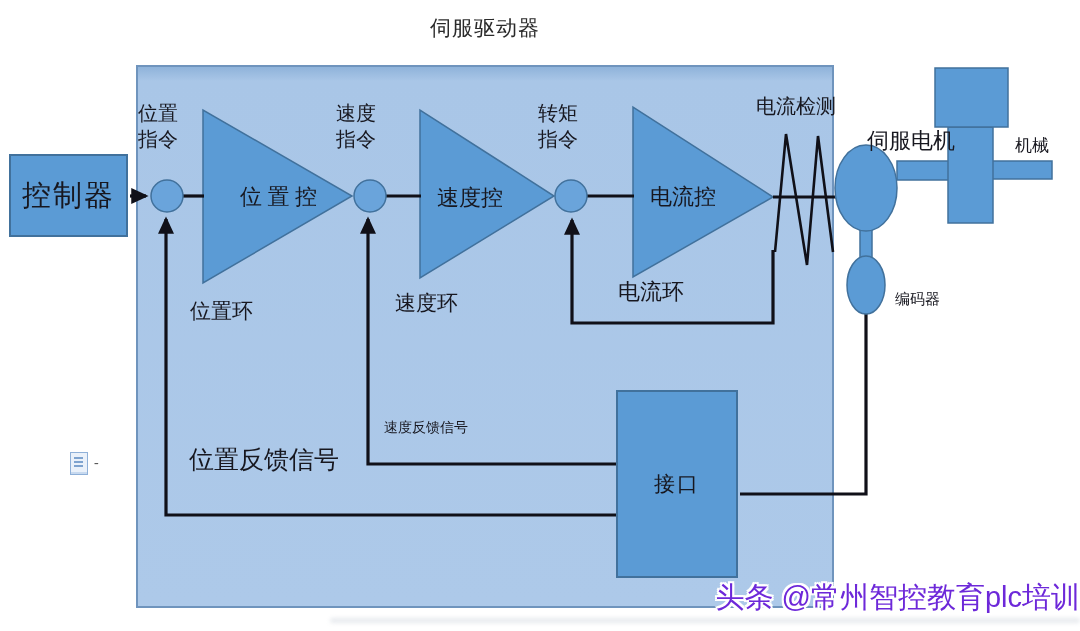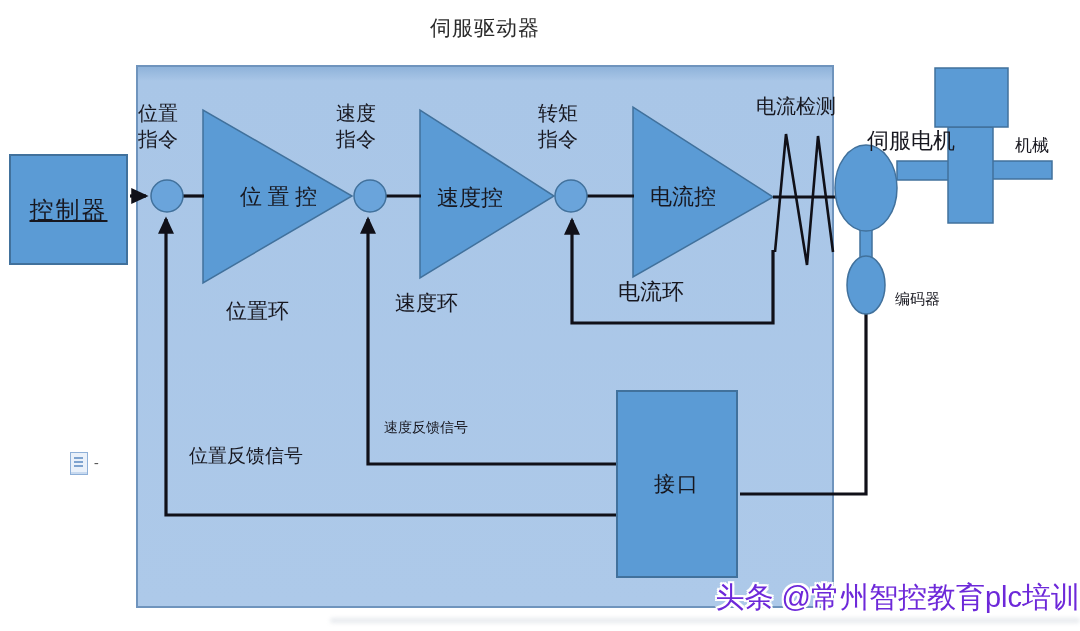--- a/index.html
+++ b/index.html
@@ -45,21 +45,21 @@
 </style>
 </head>
 <body>
 
 <div class="stage">
 
   <div class="label title" style="left:410px;top:15px;width:150px;text-align:center;">伺服驱动器</div>
 
   <div class="panel"></div>
 
-  <div class="box" style="left:9px;top:154px;width:119px;height:111px;font-size:24px;letter-spacing:2px;text-decoration:underline;">
+  <div class="box" style="left:9px;top:154px;width:119px;height:83px;font-size:29px;letter-spacing:2px;">
     <span>控制器</span>
   </div>
 
   <div class="box" style="left:616px;top:390px;width:122px;height:188px;font-size:21px;letter-spacing:2px;">
     <span>接口</span>
   </div>
 
   <svg width="1080" height="631" viewBox="0 0 1080 631">
     <defs>
       <marker id="ah" markerWidth="5.4" markerHeight="5" refX="4.6" refY="2.5" orient="auto" markerUnits="strokeWidth">
@@ -104,31 +104,31 @@
 指令</div>
   <div class="label" style="left:336px;top:100px;font-size:20px;">速度
 指令</div>
   <div class="label" style="left:538px;top:100px;font-size:20px;">转矩
 指令</div>
 
   <div class="label" style="left:203px;top:183px;width:114px;text-align:right;font-size:22px;">位 置 控</div>
   <div class="label" style="left:420px;top:184px;width:100px;text-align:center;font-size:22px;">速度控</div>
   <div class="label" style="left:633px;top:183px;width:100px;text-align:center;font-size:22px;">电流控</div>
 
-  <div class="label" style="left:190px;top:298px;font-size:21px;margin-left:36px;">位置环</div>
+  <div class="label" style="left:190px;top:298px;font-size:21px;">位置环</div>
   <div class="label" style="left:395px;top:290px;font-size:21px;">速度环</div>
   <div class="label" style="left:618px;top:278px;font-size:22px;">电流环</div>
 
   <div class="label" style="left:756px;top:93px;font-size:20px;">电流检测</div>
   <div class="label" style="left:847px;top:127px;font-size:22px;margin-left:20px;">伺服电机</div>
   <div class="label" style="left:1015px;top:135px;font-size:17px;">机械</div>
   <div class="label" style="left:895px;top:290px;font-size:15px;">编码器</div>
 
   <div class="label" style="left:384px;top:419px;font-size:14px;">速度反馈信号</div>
-  <div class="label" style="left:189px;top:444px;font-size:19px;">位置反馈信号</div>
+  <div class="label" style="left:189px;top:444px;font-size:25px;">位置反馈信号</div>
 
   <div class="doc-icon"></div>
   <div class="doc-dash">-</div>
 
   <div class="page-edge-shadow"></div>
 
   <div class="watermark">头条 @常州智控教育plc培训</div>
 </div>
 
 </body></html>

